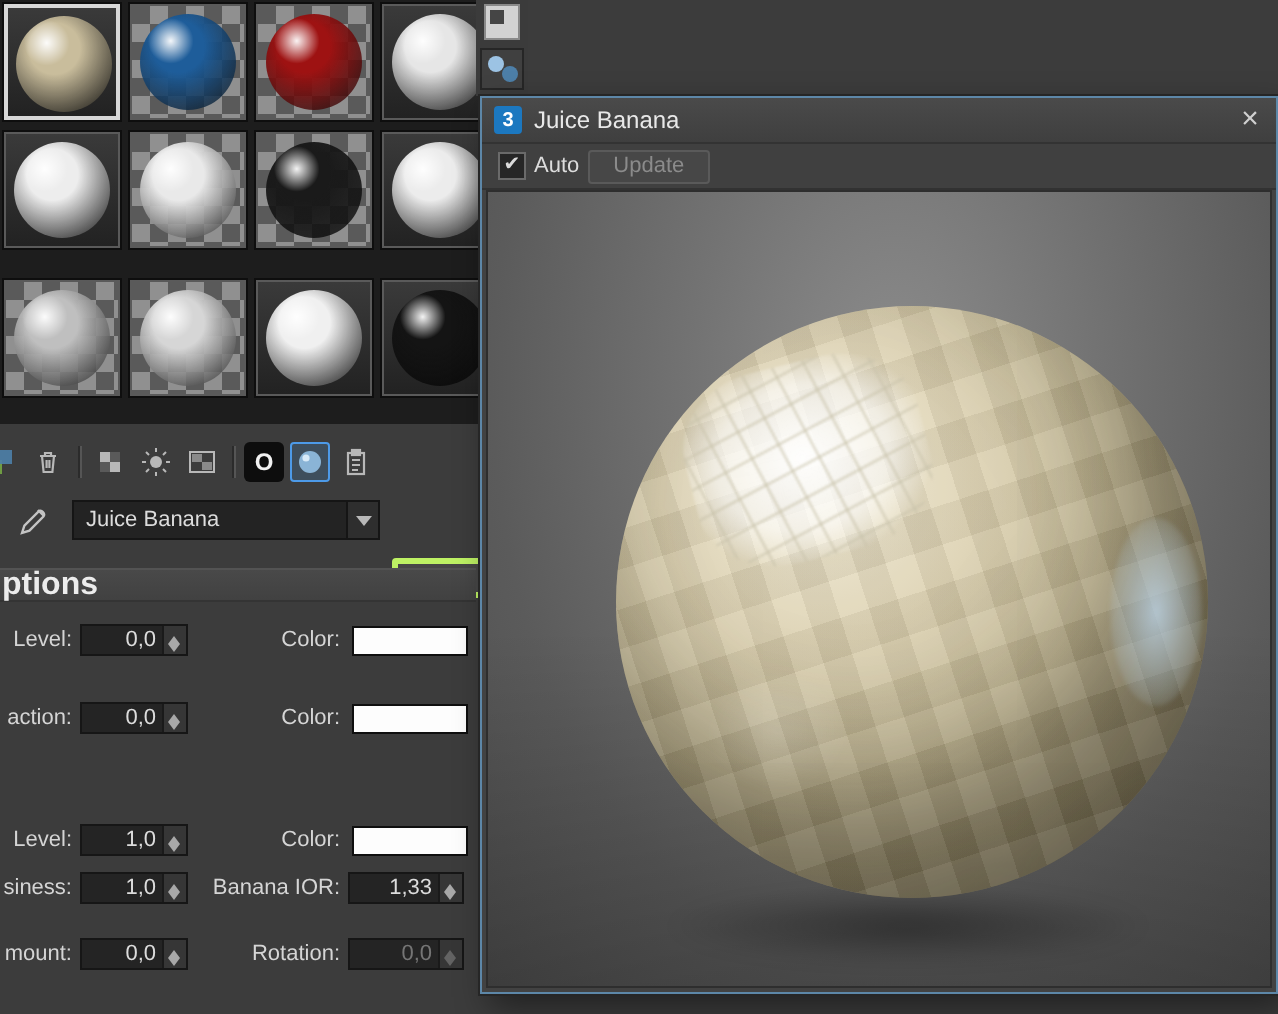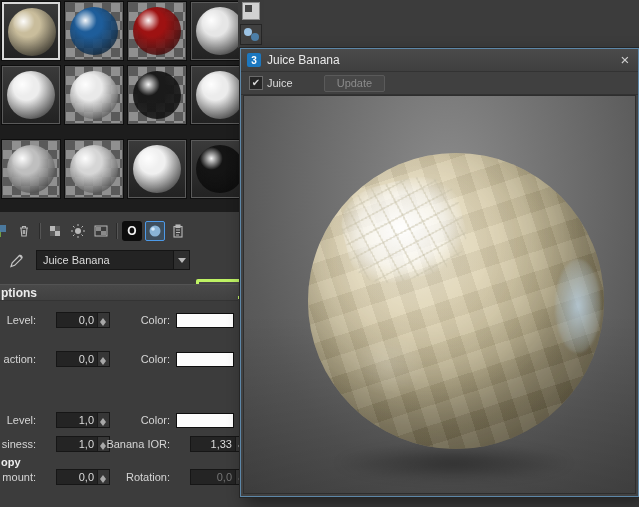--- a/index.html
+++ b/index.html
@@ -42,30 +42,30 @@
   .eyedrop{position:absolute;left:8px;top:1px;}
   .select{position:absolute;left:36px;top:0;width:154px;height:20px;background:#232323;border:1px solid #151515;
     box-sizing:border-box;display:flex;align-items:center;font-size:11px;color:#dcdcdc;}
   .sel-val{flex:1;padding-left:6px;white-space:nowrap;overflow:hidden;}
   .dd{width:15px;height:100%;background:#2e2e2e;border-left:1px solid #151515;display:flex;align-items:center;justify-content:center;}
   .dd::after{content:"";border:4px solid transparent;border-top:5px solid #b8b8b8;margin-top:4px;}
   .coron{position:absolute;left:196px;top:0;width:62px;height:20px;background:#474747;border:3px solid #bef264;
     border-radius:2px;color:#d2d2d2;font-size:11px;text-align:left;padding:0 0 0 6px;
     font-family:"Liberation Sans","DejaVu Sans",sans-serif;margin-top:29px;}
 
-  .rollout{position:absolute;left:0;width:238px;height:17px;font-weight:bold;font-size:12px;color:#ececec;
+  .rollout{position:absolute;left:0;width:238px;height:17px;font-weight:bold;font-size:16px;color:#ececec;
     background:linear-gradient(#494949,#414141);border-top:1px solid #535353;border-bottom:1px solid #343434;
     line-height:16px;padding-left:1px;box-sizing:border-box;}
   .rollout.sub{font-size:11px;background:none;border:none;}
 
   .prow{position:absolute;left:0;width:240px;height:17px;}
   .plabel{position:absolute;left:-6px;top:2px;width:42px;text-align:right;font-size:11px;color:#d5d5d5;white-space:nowrap;}
   .plabel.l2{left:96px;width:74px;}
   .pfield{position:absolute;left:40px;top:0;width:54px;height:16px;background:#242424;border:1px solid #161616;
-    box-sizing:border-box;display:flex;margin-left:16px;}
+    box-sizing:border-box;display:flex;}
   .pfield.f2{left:174px;width:58px;}
   .pval{flex:1;font-size:11px;color:#dcdcdc;text-align:right;padding:1px 3px 0 0;}
   .pfield.dis .pval{color:#757575;}
   .spin{display:flex;flex-direction:column;width:11px;background:#363636;border-left:1px solid #1a1a1a;flex:none;}
   .spin .up,.spin .dn{flex:1;position:relative;}
   .spin .up::after{content:"";position:absolute;left:2px;top:2px;border:3px solid transparent;border-bottom:4px solid #a8a8a8;}
   .spin .dn::after{content:"";position:absolute;left:2px;top:2px;border:3px solid transparent;border-top:4px solid #a8a8a8;}
   .pfield.dis .up::after{border-bottom-color:#636363;}
   .pfield.dis .dn::after{border-top-color:#636363;}
   .swatch{position:absolute;left:176px;top:1px;width:56px;height:13px;background:#fdfdfd;border:1px solid #0f0f0f;}
@@ -77,21 +77,21 @@
   .tbar{height:22px;display:flex;align-items:center;padding:0 4px;background:linear-gradient(#4a4a4a,#3f3f3f);
     border-bottom:1px solid #333;}
   .logo{width:14px;height:14px;background:#1c78c0;border-radius:2px;color:#fff;font-size:10px;font-weight:bold;
     display:flex;align-items:center;justify-content:center;margin:0 6px 0 2px;flex:none;}
   .wtitle{font-size:12px;color:#e8e8e8;}
   .close{margin-left:auto;width:18px;text-align:center;font-size:15px;color:#d0d0d0;line-height:18px;}
   .wtool{height:22px;display:flex;align-items:center;padding-left:8px;background:#404040;border-bottom:1px solid #323232;}
   .cbx{width:12px;height:12px;background:#262626;border:1px solid #6a6a6a;display:flex;align-items:center;
     justify-content:center;font-size:10px;color:#dadada;line-height:10px;flex:none;}
   .cbl{font-size:11px;color:#dcdcdc;margin-left:4px;}
-  .upd{margin-left:31px;height:17px;padding:0 12px;background:#474747;border:1px solid #5a5a5a;border-radius:2px;
+  .upd{margin-left:4px;height:17px;padding:0 12px;background:#474747;border:1px solid #5a5a5a;border-radius:2px;
     color:#8b8b8b;font-size:11px;font-family:"Liberation Sans","DejaVu Sans",sans-serif;}
   .viewport{position:absolute;left:2px;right:2px;top:46px;bottom:2px;border:1px solid #2e2e2e;overflow:hidden;
     background:linear-gradient(180deg,rgba(0,0,0,0) 55%,rgba(0,0,0,.22) 100%),
       radial-gradient(ellipse at 52% 24%,#8c8c8c 0%,#737373 35%,#5b5b5b 70%,#4d4d4d 100%);}
   .floor-shadow{position:absolute;left:80px;top:346px;width:260px;height:42px;
     background:radial-gradient(ellipse,rgba(0,0,0,.38) 0%,rgba(0,0,0,0) 65%);filter:blur(4px);}
   .sphere{position:absolute;left:64px;top:57px;width:296px;height:296px;border-radius:50%;overflow:hidden;
     background:radial-gradient(circle at 34% 30%,#f1ead4 0%,#ddd2b2 28%,#c4b995 52%,#a29878 72%,#6e6752 90%,#514b3a 100%);
     box-shadow:inset -30px -52px 72px rgba(35,30,18,.45);}
   .facets{position:absolute;inset:0;border-radius:50%;background:
@@ -225,21 +225,20 @@
           </svg>
       </span>
       <div class="select">
         <span class="sel-val">Juice Banana</span>
         <span class="dd"></span>
       </div>
       <button class="coron">Coron</button>
     </div>
 
     <div class="rollout" style="top:72px"><span>ptions</span></div>
-    <div class="rollout sub" style="top:242px"><span>opy</span></div>
 
     <div>
         <div class="prow" style="top: 100px;">
           <span class="plabel">Level:</span>
           <span class="pfield">
             <span class="pval">0,0</span>
             <span class="spin">
               <span class="up"></span>
               <span class="dn"></span>
             </span>
@@ -311,21 +310,21 @@
   </div>
 
   <div id="fwin">
     <div class="tbar">
       <span class="logo">3</span>
       <span class="wtitle">Juice Banana</span>
       <span class="close">×</span>
     </div>
     <div class="wtool">
       <span class="cbx">✔</span>
-      <span class="cbl">Juice</span>
+      <span class="cbl">Auto</span>
       <button class="upd">Update</button>
     </div>
     <div class="viewport">
       <div class="floor-shadow"></div>
       <div class="sphere">
         <div class="facets"></div>
         <div class="hl"></div>
         <div class="hl2"></div>
         <div class="blu"></div>
       </div>

